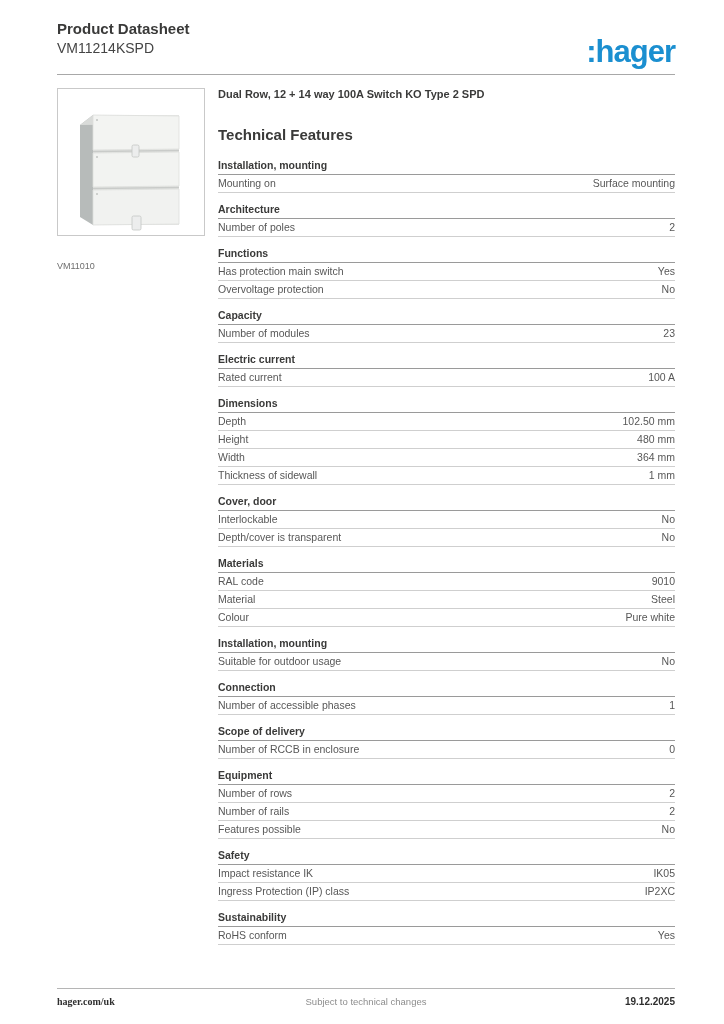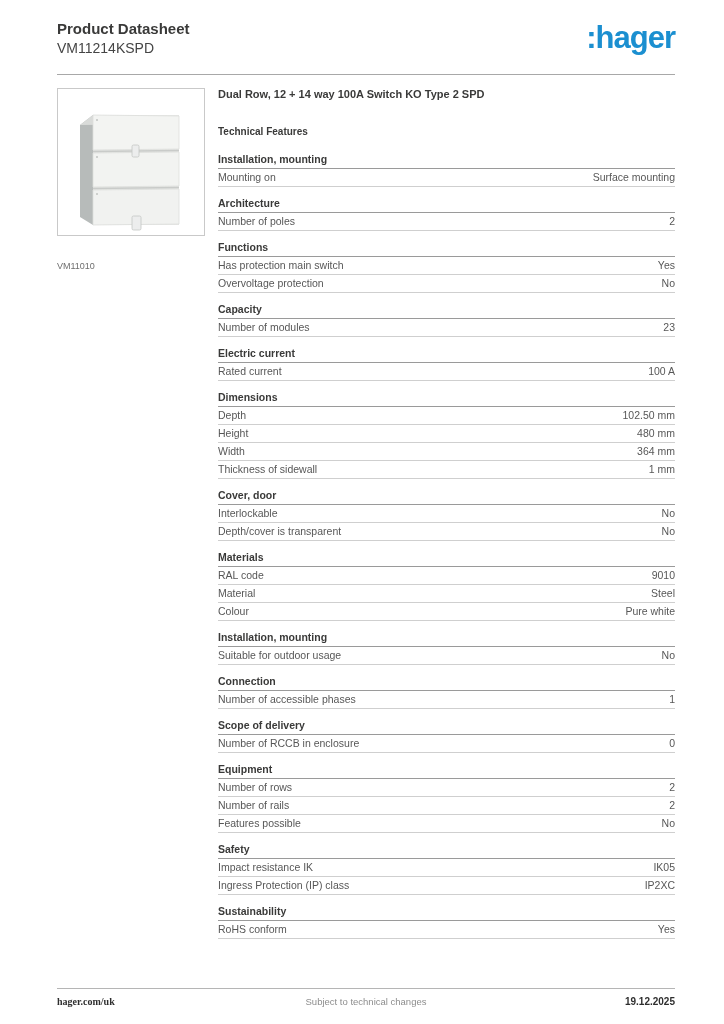--- a/index.html
+++ b/index.html
@@ -15,42 +15,42 @@
 
   
   .header {
     position: absolute; left: 57px; right: 49px; top: 20px;
     display: flex; justify-content: space-between; align-items: flex-start;
   }
   .title-block .title { font-size: 15px; font-weight: bold; color: #3a3a39; line-height: 1.25; }
   .title-block .subtitle { font-size: 14px; font-weight: normal; color: #454545; line-height: 1.3; }
   .logo {
     font-size: 31px; font-weight: bold; letter-spacing: -1px;
-    color: #1b8fd0; line-height: 1; margin-top: 2px;
+    color: #1b8fd0; line-height: 1; margin-top: 16px;
   }
   .header-rule {
     position: absolute; left: 57px; right: 49px; top: 74px;
     border-top: 1px solid #a8a8a8; height: 0;
   }
 
   
   .main {
     position: absolute; left: 57px; right: 49px; top: 88px;
     display: flex; gap: 13px;
   }
   .left-col { width: 148px; flex: 0 0 148px; }
   .image-card {
     width: 148px; height: 148px;
     border: 1px solid #c9c9c9; background: #ffffff;
   }
   .image-caption { font-size: 9px; color: #6e6e6e; margin-top: 25px; }
 
   .right-col { flex: 1; min-width: 0; }
   .description { font-size: 11px; font-weight: bold; color: #3a3a39; }
-  .tech-heading { font-size: 10px; font-weight: bold; color: #3a3a39; margin-top: 26px; }
+  .tech-heading { font-size: 15px; font-weight: bold; color: #3a3a39; margin-top: 26px; }
   .sections { margin-top: 16px; }
 
   .section { margin-bottom: 10px; }
   .section-title {
     font-size: 10.5px; font-weight: bold; color: #3a3a39;
     padding-bottom: 3px; border-bottom: 1px solid #9a9a9a;
   }
   .spec-row {
     display: flex; justify-content: space-between; align-items: flex-start;
     font-size: 10.5px; color: #575757;

